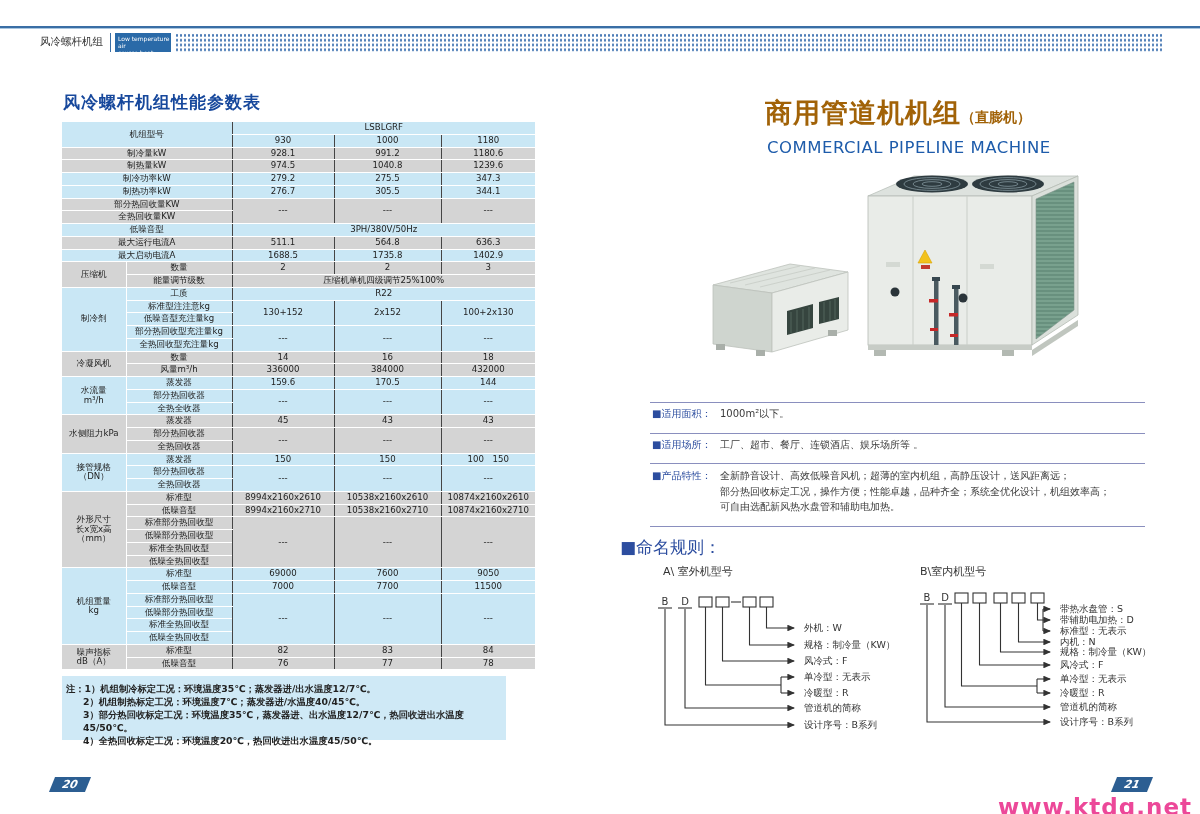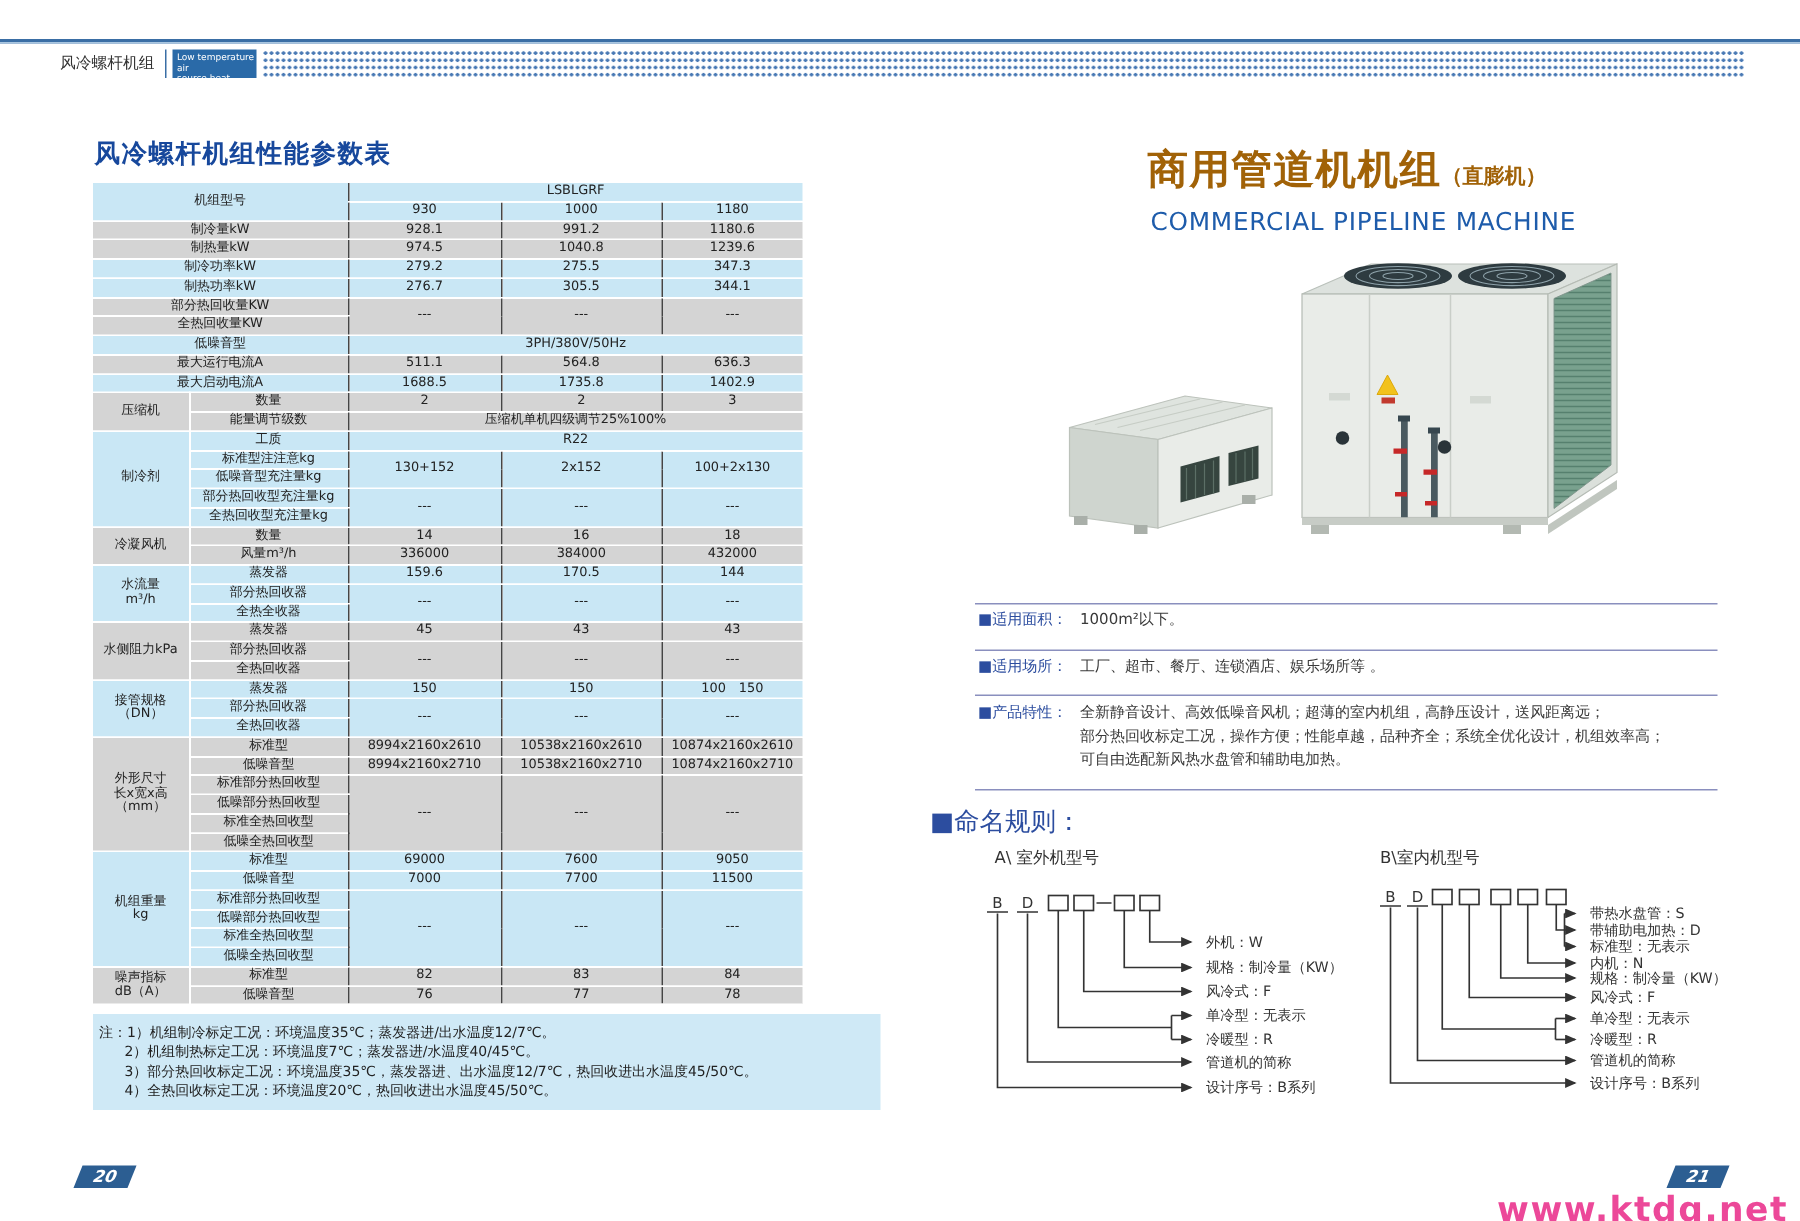--- a/index.html
+++ b/index.html
@@ -18,22 +18,22 @@
   .tbl-title{position:absolute;left:63px;top:91px;font-size:17px;font-weight:bold;color:#17489c;letter-spacing:1px;}
   table.spec{position:absolute;left:62px;top:122px;width:473px;border-collapse:collapse;table-layout:fixed;}
   table.spec td{height:11.75px;font-size:8.6px;line-height:9.5px;padding:0;text-align:center;color:#222;
                 border-bottom:1px solid #fff;overflow:hidden;}
   tr.b td{background:#c9e7f5;}
   tr.g td{background:#d4d4d4;}
   td.d{border-left:1px solid #454545;}
   td.l{border-left:1.4px solid #fff;text-align:left;padding-left:7px;}
   td.g{white-space:pre-line;}
   td.L{}
-  .notes{position:absolute;left:62px;top:676px;width:525px;height:64px;background:#cfe9f6;
-         font-size:9.3px;line-height:13px;color:#222;padding:6px 4px 0 4px;box-sizing:border-box;}
+  .notes{position:absolute;left:62px;top:676px;width:444px;height:64px;background:#cfe9f6;
+         font-size:9.3px;line-height:13px;color:#222;padding:6px 4px 0 4px;box-sizing:border-box;font-weight:bold;}
   .note-ln{padding-left:17px;}
   
   .r-title{position:absolute;left:765px;top:95px;font-size:27px;font-weight:bold;color:#a16207;letter-spacing:1px;}
   .r-title .suffix{font-size:14px;letter-spacing:0;}
   .r-sub{position:absolute;left:767px;top:138px;font-size:16.5px;color:#1e5cab;letter-spacing:.5px;}
   .products{position:absolute;left:650px;top:162px;width:510px;height:245px;}
   .divider{position:absolute;left:650px;width:495px;height:1px;background:#8a8fbe;}
   .bullet{position:absolute;left:652px;width:495px;display:flex;font-size:10px;line-height:15.5px;}
   .blabel{color:#2c4d9f;flex:0 0 68px;}
   .btext{color:#3a3a3a;}

